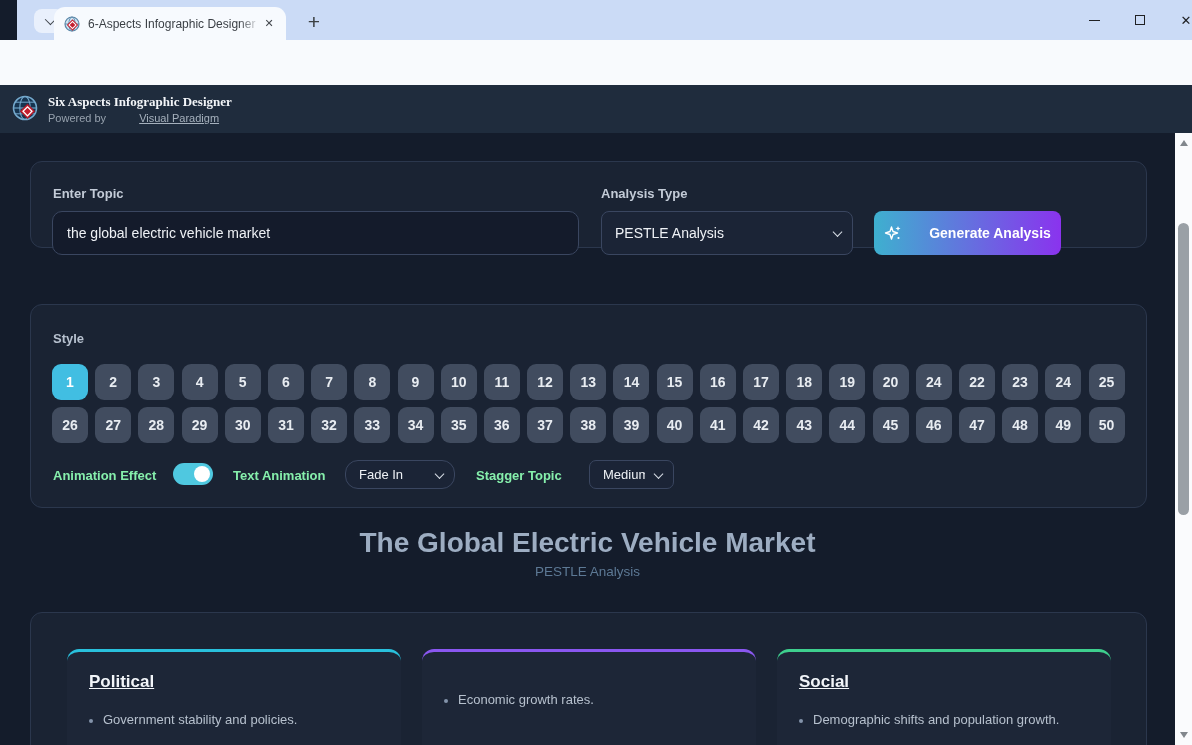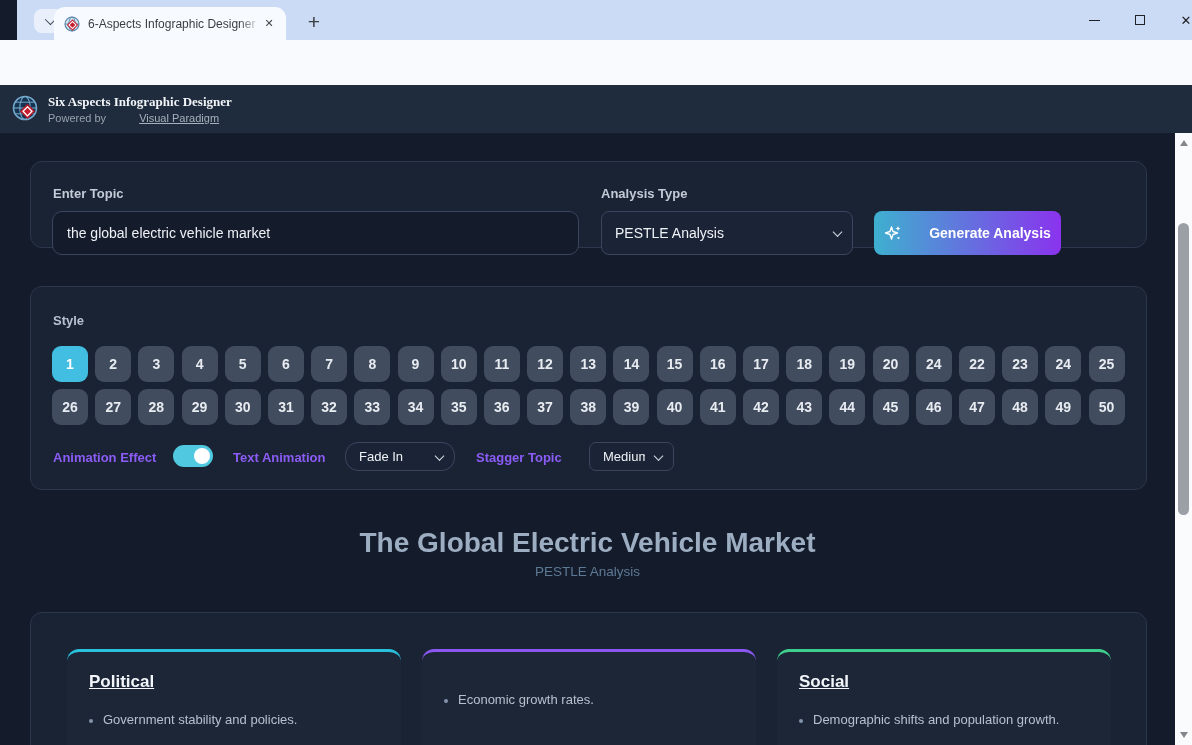--- a/index.html
+++ b/index.html
@@ -37,32 +37,32 @@
   .app-title { position:absolute; left:48px; top:9px; font-size:13px; font-weight:bold; color:#f2f5f8;font-family:Liberation Serif, serif; }
   .powered { position:absolute; left:48px; top:27px; font-size:11px; color:#97a2ae; }
   .powered a { color:#a6b1bd; text-decoration:underline; cursor:pointer;margin-left:30px; }
   .more-apps { position:absolute; left:1062px; top:95px; width:81px; height:27px; border:none; border-radius:6px; background:linear-gradient(100deg,#35b56a,#1f9e78); color:#fff; font-size:12px; font-weight:bold; font-family:inherit; cursor:pointer; }
   .hdr-avatar { position:absolute; left:1152px; top:94px; width:29px; height:29px; border-radius:50%; background:#8d27b0; color:#fff; font-weight:bold; font-size:15px; display:flex; align-items:center; justify-content:center; cursor:pointer; }
 
   
   .content { position:absolute; left:0; top:133px; width:1175px; height:612px; background:#141c2b; overflow:hidden; }
   .panel { position:absolute; left:30px; width:1117px; background:#1a2333; border:1px solid #2b374d; border-radius:12px; }
   .form-panel { top:28px; height:87px; }
-  .style-panel { top:153px; height:204px; }
+  .style-panel { top:171px; height:204px; }
   .field-label { position:absolute; font-size:13px; font-weight:bold; color:#c3cbd7; }
   .topic-input { position:absolute; left:21px; top:49px; width:527px; height:44px; background:#141b2b; border:1px solid #3a4660; border-radius:10px; color:#eef1f5; font-size:14px; font-family:inherit; padding:0 14px; }
   .select-wrap { position:absolute; }
   .select-wrap select { width:100%; height:100%; appearance:none; -webkit-appearance:none; background:#1b2436; border:1px solid #3a4660; border-radius:8px; color:#eef1f5; font-size:14px; font-family:inherit; padding:0 28px 0 13px; cursor:pointer; }
   .select-chev { position:absolute; right:12px; top:50%; width:7px; height:7px; border-right:1.8px solid #d7dde6; border-bottom:1.8px solid #d7dde6; transform:translateY(-65%) rotate(45deg); pointer-events:none; }
   .generate-btn { position:absolute; left:843px; top:49px; width:187px; height:44px; border:none; border-radius:8px; background:linear-gradient(90deg,#3eb0cf,#8a33ee); color:#fff; font-size:14px; font-weight:bold; font-family:inherit; display:flex; align-items:center; justify-content:center; gap:27px; cursor:pointer; }
 
   .style-grid { position:absolute; left:21px; top:59px; width:1076px; display:flex; flex-wrap:wrap; gap:7px 7.2px; }
   .style-btn { width:36px; height:36px; border:none; border-radius:9px; background:#414c5f; color:#e8ecf1; font-size:14px; font-weight:bold; font-family:inherit; cursor:pointer; }
   .style-btn.selected { background:#41bee2; color:#fff; }
-  .anim-label { position:absolute; top:163px; font-size:13px; font-weight:bold; color:#8b5cf6; }
+  .anim-label { position:absolute; top:163px; font-size:13px; font-weight:bold; color:#86efac; }
   .toggle { position:absolute; left:142px; top:158px; width:40px; height:22px; border-radius:11px; background:#4fc8e0; cursor:pointer; }
   .toggle .knob { position:absolute; left:21px; top:3px; width:16px; height:16px; border-radius:50%; background:#fff; }
 
   .ig-title { position:absolute; left:0; top:394px; width:1175px; text-align:center; font-size:28px; font-weight:bold; color:#9dadc2; }
   .ig-subtitle { position:absolute; left:0; top:431px; width:1175px; text-align:center; font-size:13.5px; color:#5d7995; }
 
   .results-panel { top:479px; height:240px; }
   .cards-row { position:absolute; left:36px; top:36px; display:flex; gap:21px; }
   .aspect-card { width:334px; height:170px; background:#1d2637; border-radius:12px; border-top:3px solid #29c0dc; padding:20px 22px; }
   .card-title { font-size:17px; font-weight:bold; color:#f2f5f9;text-decoration:underline; }

